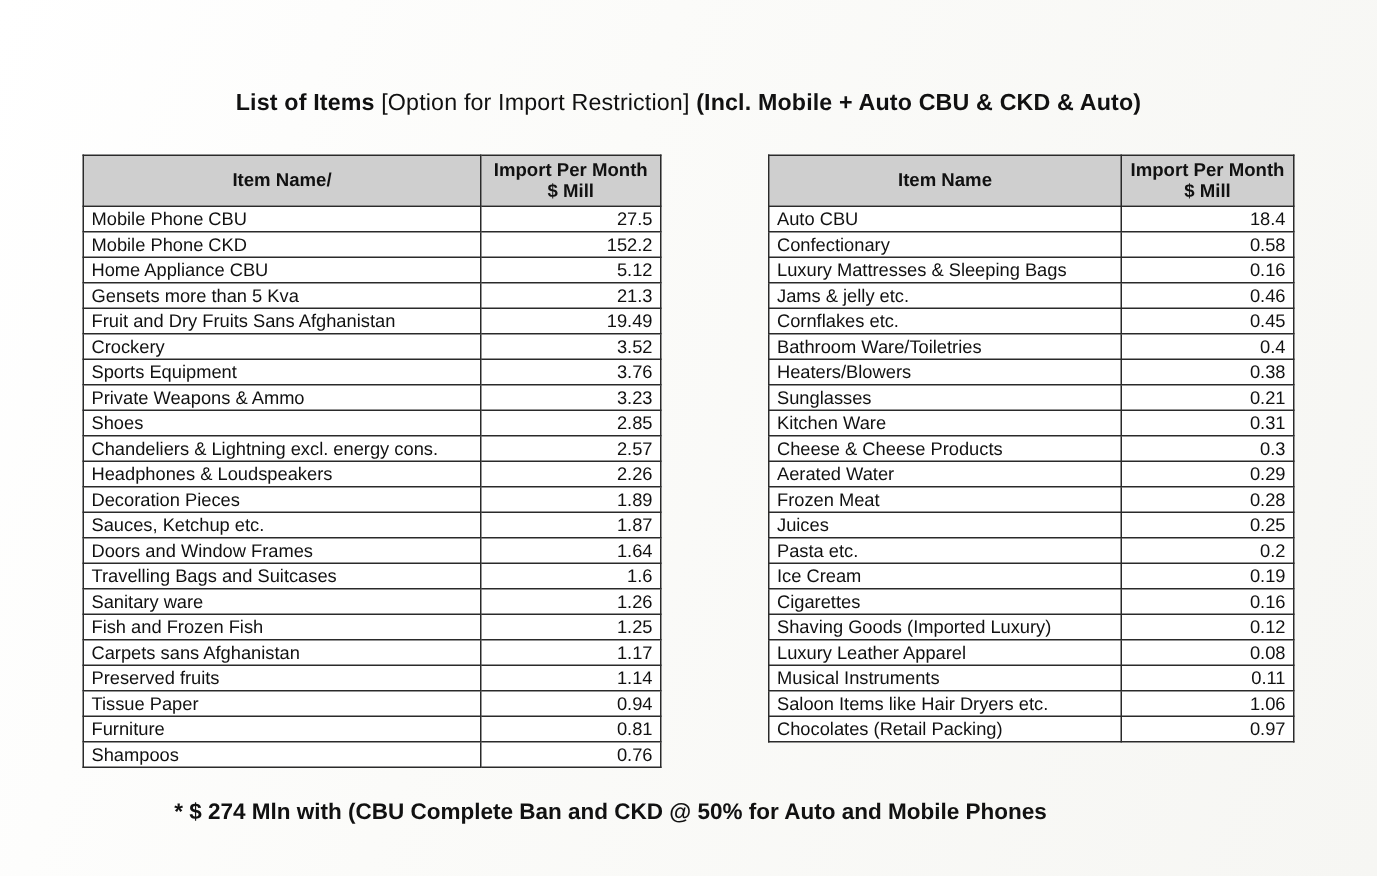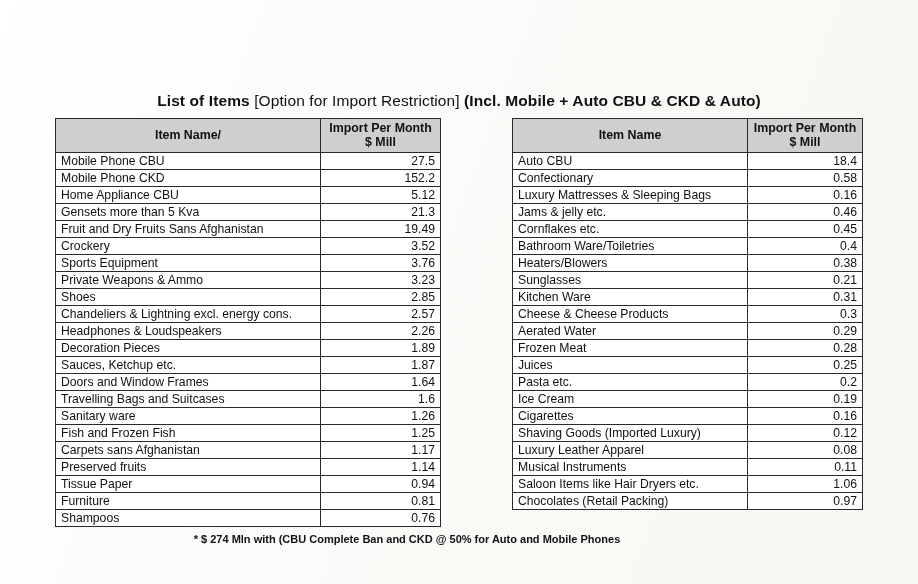--- a/index.html
+++ b/index.html
@@ -21,33 +21,32 @@
     inset: 0;
     background: linear-gradient(110deg, #ffffff 0%, #fbfbf9 40%, #f6f6f3 100%);
   }
   .title-block {
     position: absolute;
     top: 58px;
     left: 0;
     width: 918px;
     text-align: center;
     line-height: 1.45;
-    margin-top: 32px;
   }
   .title-line {
     font-size: 15.5px;
     letter-spacing: 0.1px;
     white-space: nowrap;
   }
   .b { font-weight: bold; }
   .u { text-decoration: underline; }
 
   .tables {
     position: absolute;
-    top: 118px;
+    top: 103px;
     left: 0;
     width: 760px;
     height: 400px;
     text-decoration: underline;
   }
   table.itemtable {
     border-collapse: collapse;
     position: absolute;
     table-layout: fixed;
     background: #fff;
@@ -95,21 +94,21 @@
   table.itemtable.left col.c2 { width: 120px; }
   table.itemtable.right col.c1 { width: 235px; }
   table.itemtable.right col.c2 { width: 115px; }
 
   .footnote {
     position: absolute;
     top: 533px;
     left: 0;
     width: 814px;
     text-align: center;
-    font-size: 11px;
+    font-size: 15px;
     font-weight: bold;
   }
 </style>
 </head>
 <body>
 
 <div class="page">
 
   <div class="title-block">
     <div class="title-line">

